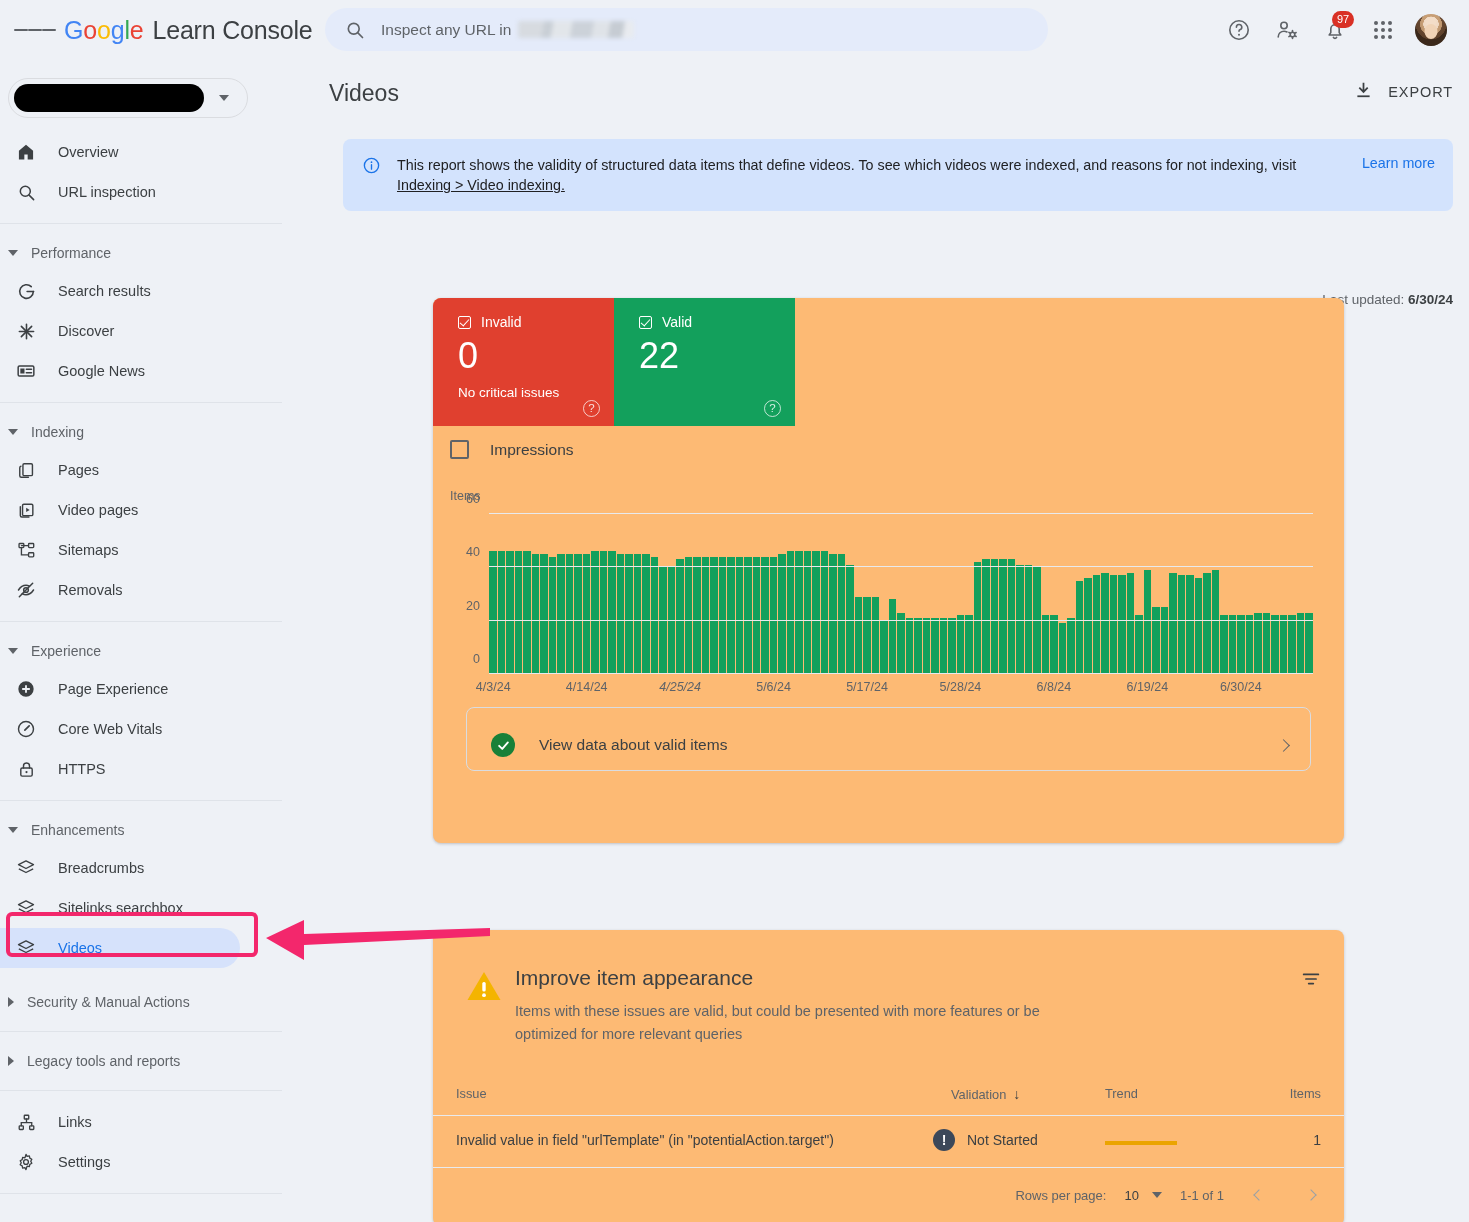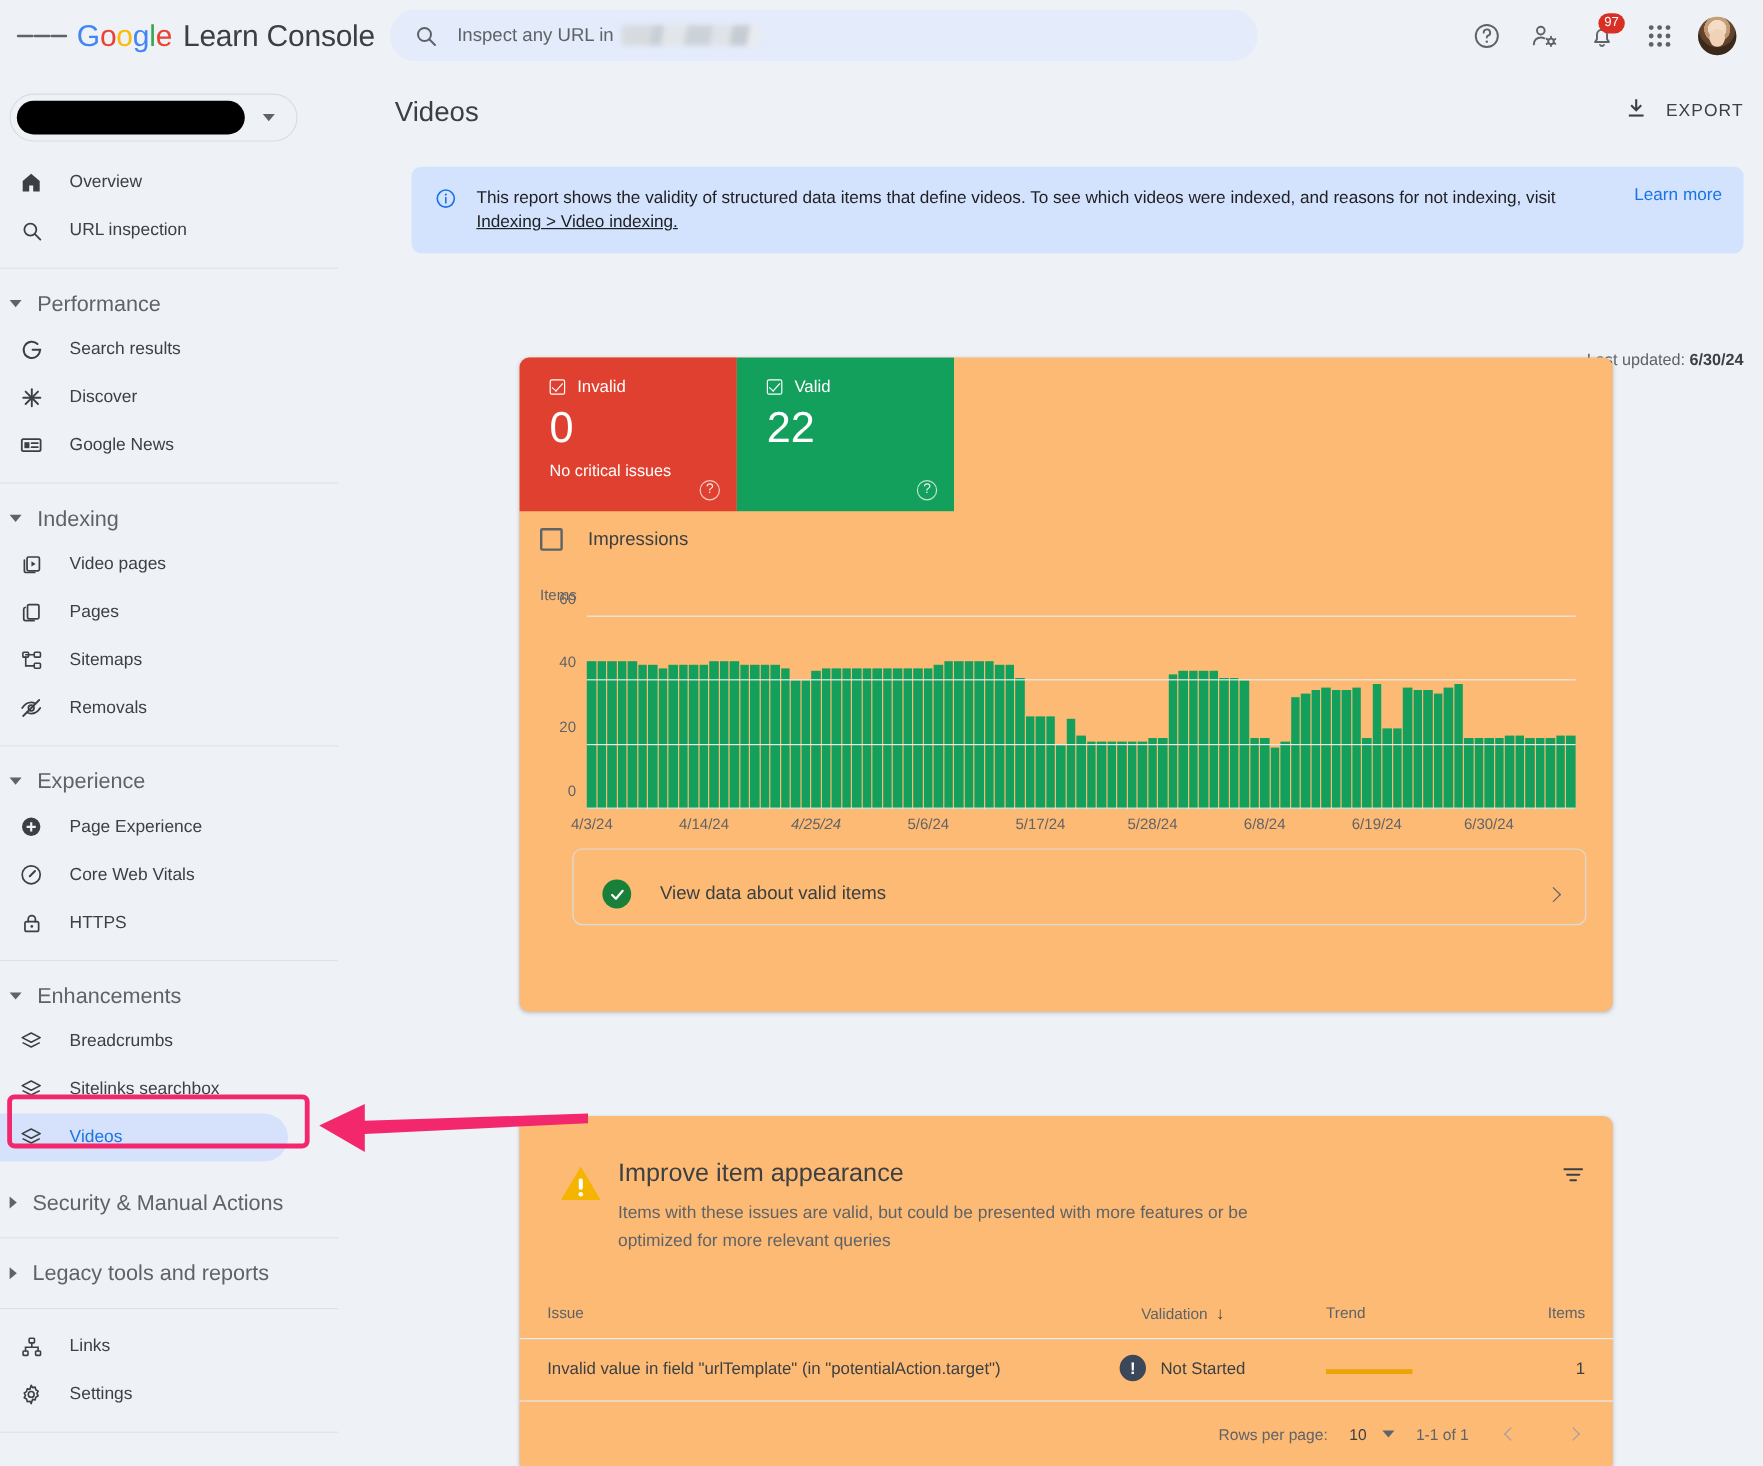--- a/index.html
+++ b/index.html
@@ -80,21 +80,21 @@
     height:40px; display:flex; align-items:center; gap:21px;
     padding-left:15px; margin-right:60px; border-radius:0 20px 20px 0;
     font-size:14.5px; color:#3c4043; cursor:pointer; position:relative;
   }
   .navitem .ico{ width:22px; height:22px; display:flex; align-items:center; justify-content:center; flex:0 0 22px;}
   .navitem.active{ background:#d6e2fb; color:#1a73e8; }
   .navitem.active .ico svg{ stroke:#3c4043; }
   .sep{ height:1px; background:#dfe3e9; margin:11px 18px 11px 0; }
   .group{
     height:36px; display:flex; align-items:center; gap:13px; padding-left:8px;
-    font-size:18px; color:#5f6368; cursor:pointer;
+    font-size:14px; color:#5f6368; cursor:pointer;
   }
   .tri-down{ width:0;height:0;border-left:5px solid transparent;border-right:5px solid transparent;
     border-top:6px solid #5f6368;}
   .tri-right{ width:0;height:0;border-top:5px solid transparent;border-bottom:5px solid transparent;
     border-left:6px solid #5f6368;}
 
   
   .hl-box{
     position:absolute; left:6px; top:912px; width:252px; height:45px;
     border:4px solid #f3276c; border-radius:6px; pointer-events:none; z-index:5;
@@ -153,21 +153,21 @@
   .gridline{ position:absolute; left:0; width:100%; height:1px; background:#e8eaed;}
   .ytick{ position:absolute; right:calc(100% + 9px); font-size:12.5px; color:#5f6368;
     transform:translateY(-8px); white-space:nowrap;}
   .bars{ position:absolute; left:0; bottom:0; width:100%; height:100%;
     display:flex; align-items:flex-end; gap:1px; }
   .bar{ flex:1 1 0; background:#13a05c; }
   .xaxis{ position:absolute; left:48px; top:186px; width:824px; height:20px;}
   .xtick{ position:absolute; font-size:12.5px; color:#5f6368; transform:translateX(-50%); white-space:nowrap;}
 
   .validlink{
-    position:absolute; left:44px; top:409px; width:845px; height:64px;
+    position:absolute; left:33px; top:409px; width:845px; height:64px;
     border:1px solid #dadce0; border-radius:8px; display:flex; align-items:center;
     padding:12px 22px 0 24px; cursor:pointer;
   }
   .validlink .cicon{ width:24px; height:24px; border-radius:50%; background:#188038;
     display:flex; align-items:center; justify-content:center; flex:0 0 24px;}
   .validlink .t{ font-size:15.5px; color:#3c4043; margin-left:24px; flex:1;}
   .chev{ width:9px; height:9px; border:solid #5f6368; border-width:1.8px 1.8px 0 0;
     transform:rotate(45deg); }
 
   .card-bottom{ left:133px; top:870px; width:911px; height:296px; }
@@ -347,36 +347,36 @@
     <div class="sep"></div>
 
     <div class="group">
       <span class="tri-down"></span>
       <span>Indexing</span>
     </div>
 
     <div class="navitem">
       <span class="ico">
         <svg width="19" height="19" viewBox="0 0 24 24" fill="none" stroke="#3c4043" stroke-width="1.8">
+          <rect x="7.5" y="3.5" width="12" height="15" rx="1.6"></rect>
+          <path d="M5 6.6A1.9 1.9 0 0 0 3.5 8.4v10.2A1.9 1.9 0 0 0 5.4 20.5h9" stroke-linecap="round"></path>
+        </svg>
+      </span>
+      <span>Pages</span>
+    </div>
+
+    <div class="navitem">
+      <span class="ico">
+        <svg width="19" height="19" viewBox="0 0 24 24" fill="none" stroke="#3c4043" stroke-width="1.8">
           <rect x="7" y="4" width="13" height="14.5" rx="1.6"></rect>
           <path d="M11.6 8.6v5.4l4.4-2.7z" fill="#3c4043" stroke="none"></path>
           <path d="M4.2 7.2v11.2a1.9 1.9 0 0 0 1.9 1.9h9" stroke-linecap="round"></path>
         </svg>
       </span>
       <span>Video pages</span>
-    </div>
-
-    <div class="navitem">
-      <span class="ico">
-        <svg width="19" height="19" viewBox="0 0 24 24" fill="none" stroke="#3c4043" stroke-width="1.8">
-          <rect x="7.5" y="3.5" width="12" height="15" rx="1.6"></rect>
-          <path d="M5 6.6A1.9 1.9 0 0 0 3.5 8.4v10.2A1.9 1.9 0 0 0 5.4 20.5h9" stroke-linecap="round"></path>
-        </svg>
-      </span>
-      <span>Pages</span>
     </div>
 
     <div class="navitem">
       <span class="ico">
         <svg width="19" height="19" viewBox="0 0 24 24" fill="none" stroke="#3c4043" stroke-width="1.7">
           <rect x="2.6" y="3.2" width="6" height="5.2" rx="1"></rect>
           <rect x="14.6" y="3.2" width="6.5" height="5.2" rx="1"></rect>
           <rect x="14.6" y="14.8" width="6.5" height="5.2" rx="1"></rect>
           <path d="M5.6 8.4v9.2h8.9M5.6 5.8h9" stroke-linecap="round"></path>
         </svg>

